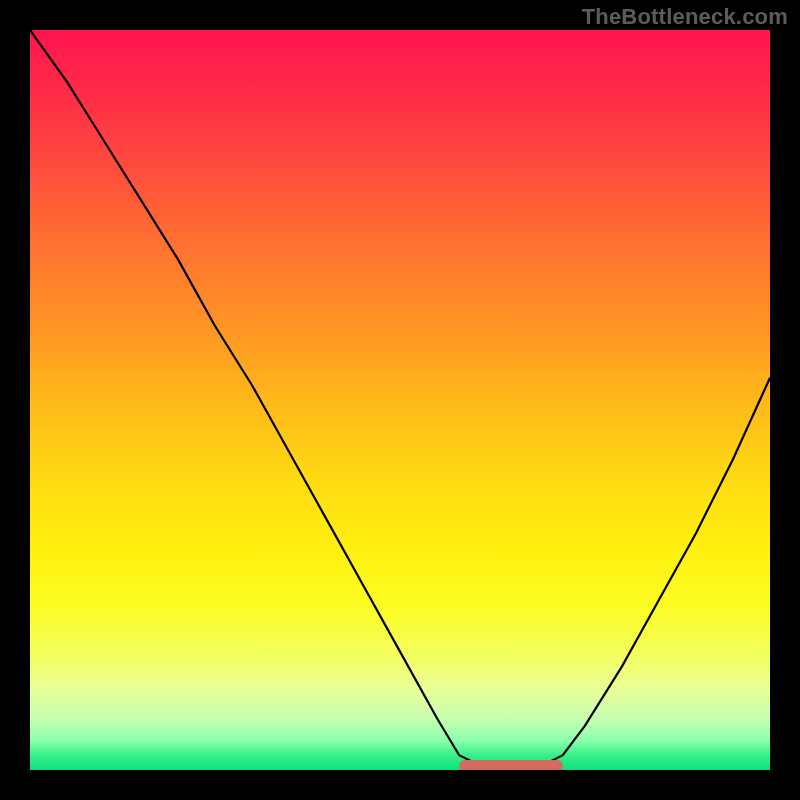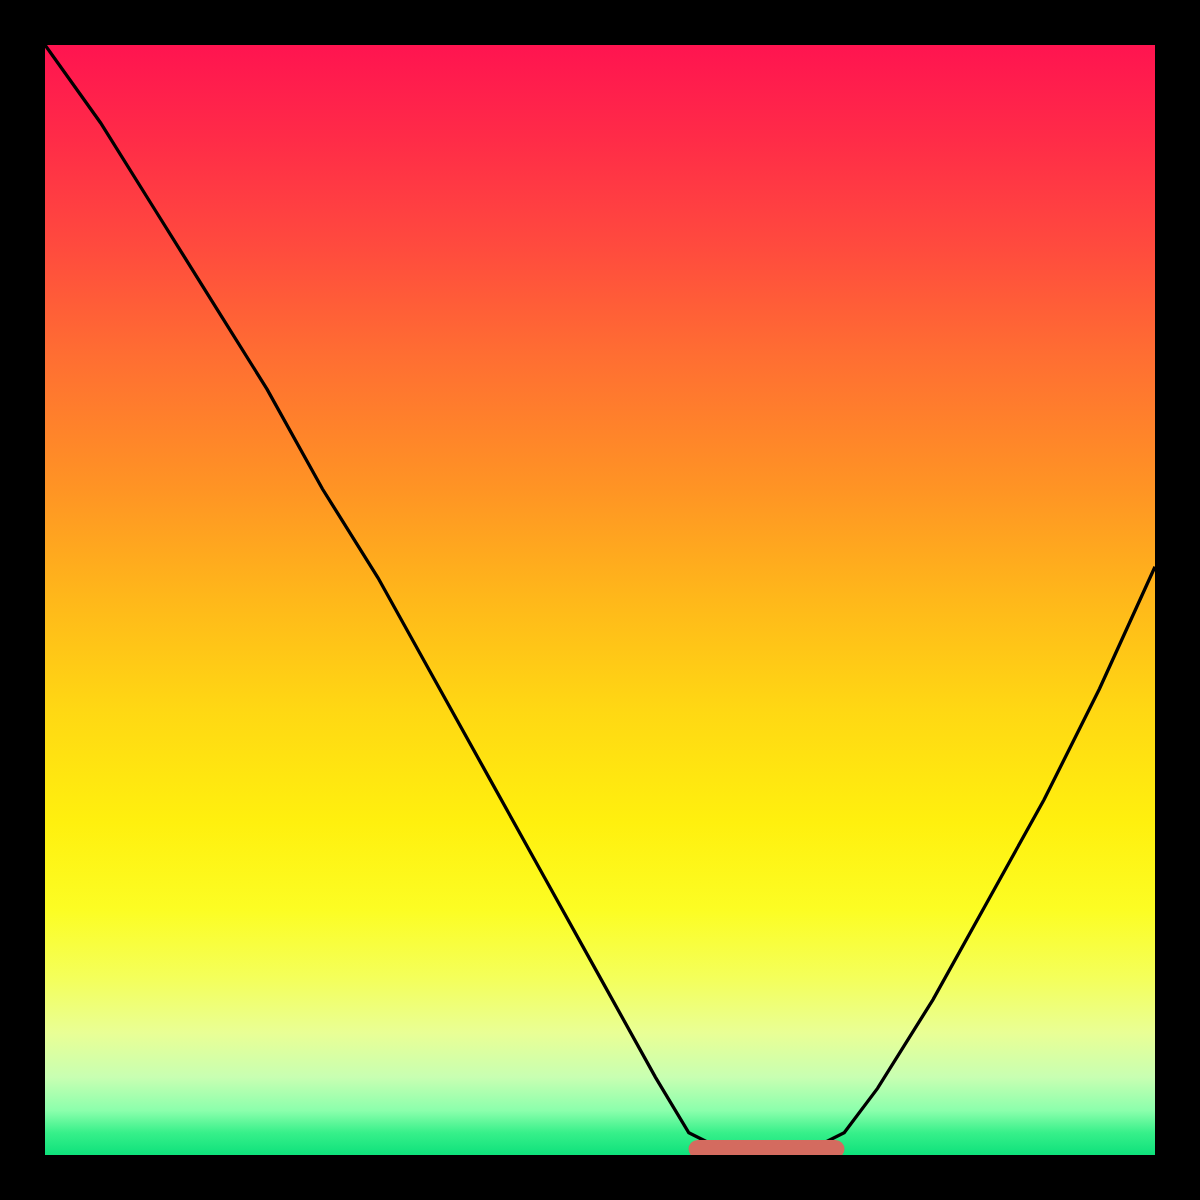--- a/index.html
+++ b/index.html
@@ -67,20 +67,21 @@
     position: absolute;
     height: 12px;
     background: #d46b5f;
     border-radius: 6px;
   }
 </style>
 </head>
 <body>
 
 <div class="frame">
+  <div class="watermark">TheBottleneck.com</div>
 
   <div class="plot-area">
     <div class="gradient"></div>
     <svg class="curve" viewBox="0 0 740 740" preserveAspectRatio="none">
       <path fill="none" stroke="#000000" stroke-width="2.2" d="M0.0 0.0 L37.0 51.8 L74.0 111.0 L111.0 170.2 L148.0 229.4 L185.0 296.0 L222.0 355.2 L259.0 421.8 L296.0 488.4 L333.0 555.0 L370.0 621.6 L407.0 688.2 L429.2 725.2 L458.8 740.0 L503.2 740.0 L532.8 725.2 L555.0 695.6 L592.0 636.4 L629.0 569.8 L666.0 503.2 L703.0 429.2 L740.0 347.8"></path>
     </svg>
     <div class="red-band" style="left: 429.2px; width: 103.6px; top: 730px; background: rgb(212, 107, 95);"></div>
   </div>
 </div>
 

